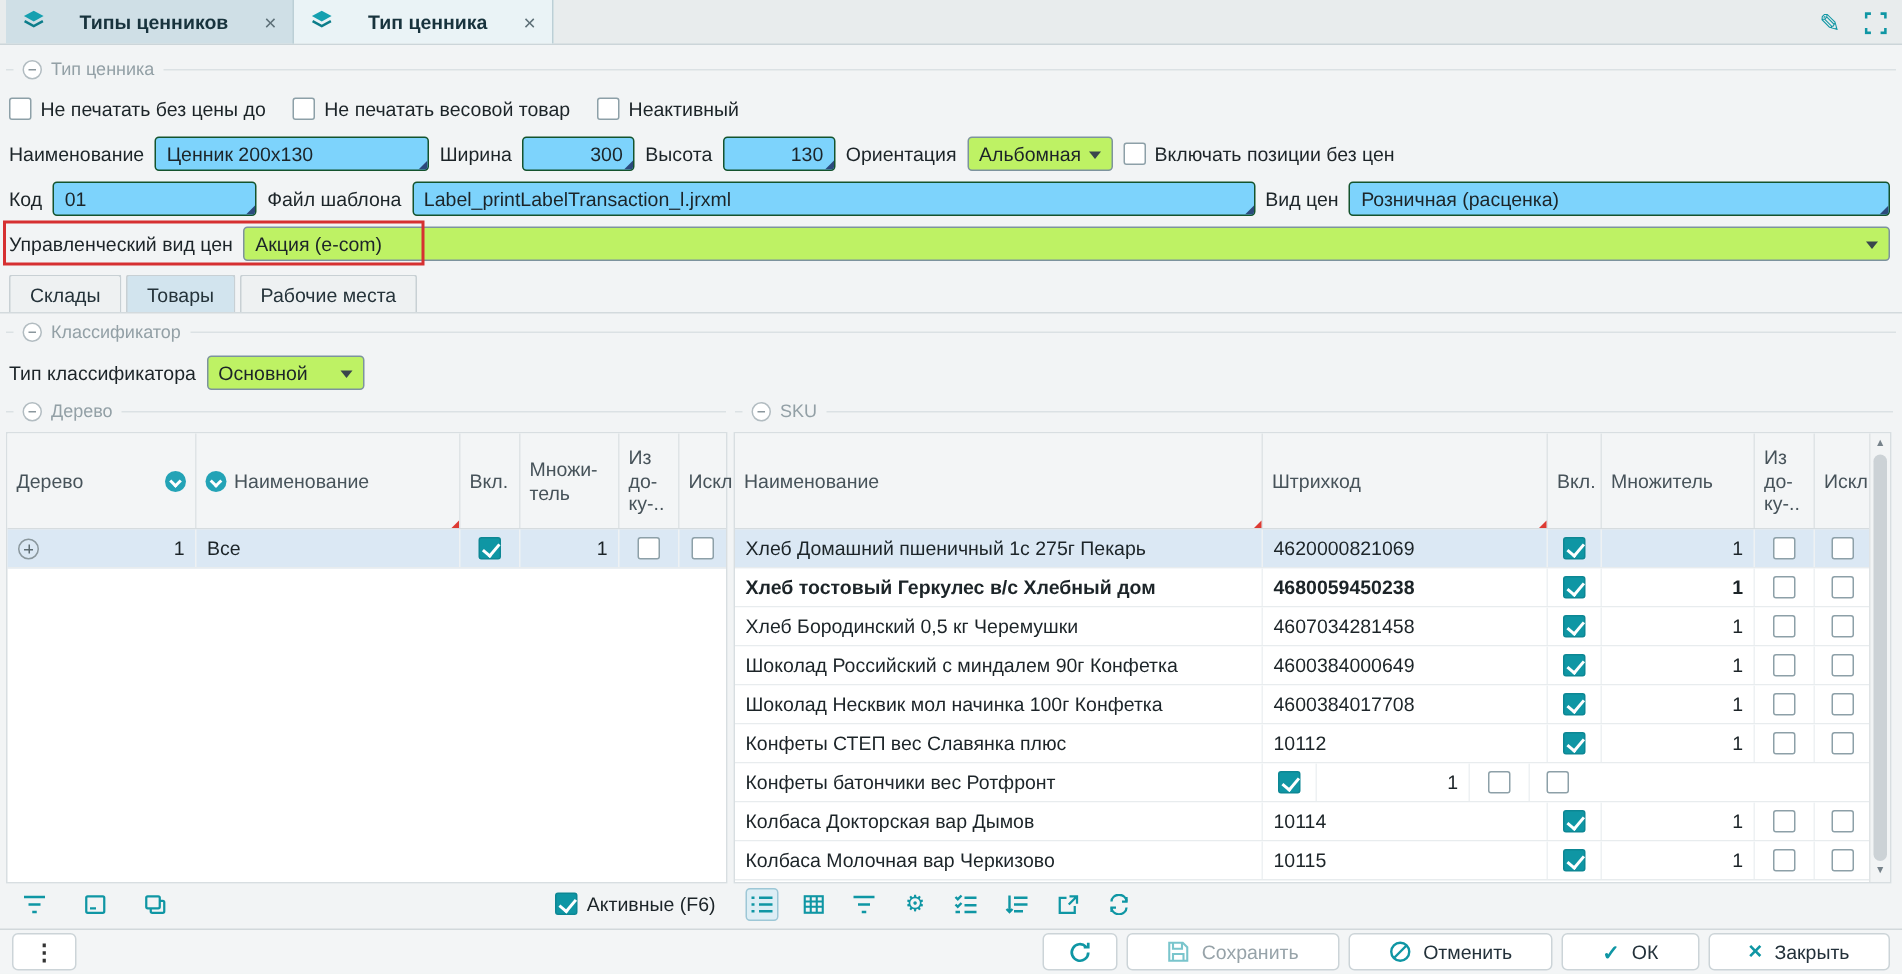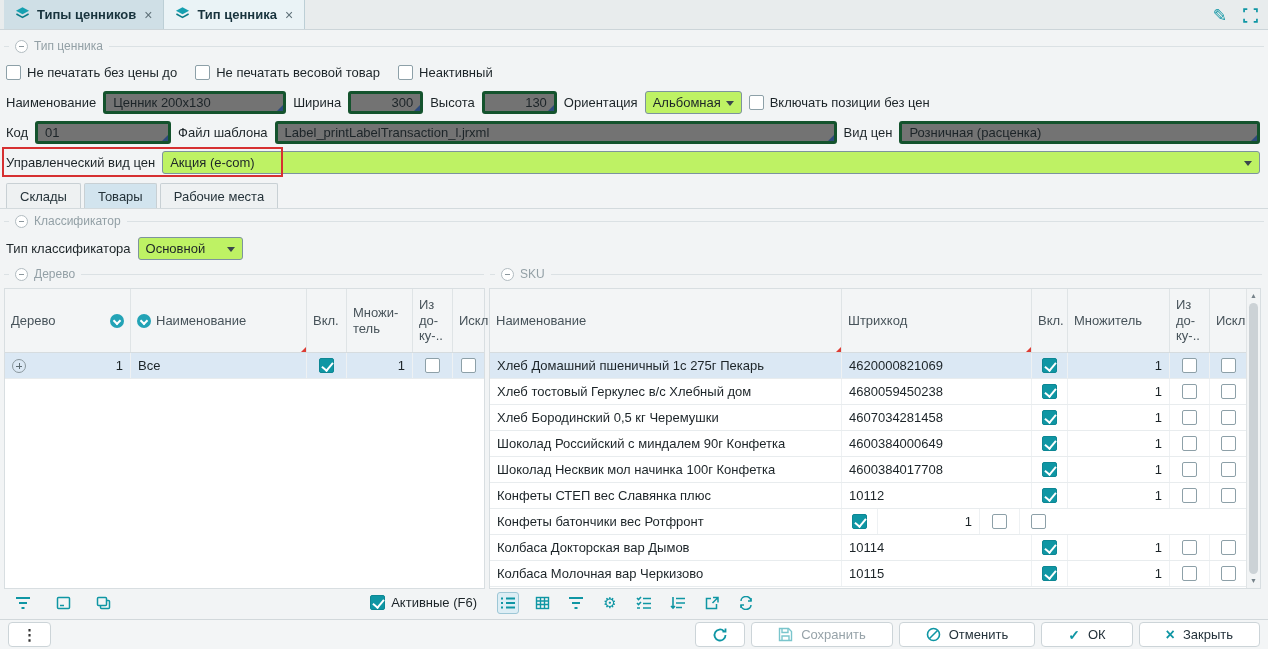--- a/index.html
+++ b/index.html
@@ -2,37 +2,37 @@
 <html><head>
 <meta charset="utf-8">
 <style>
   *{box-sizing:border-box;margin:0;padding:0}
   html,body{width:1268px;height:649px}
   body{font-family:"Liberation Sans","DejaVu Sans",sans-serif;font-size:13px;color:#1c2428;background:#f2f4f5;overflow:hidden}
   .app{position:relative;width:1268px;height:649px}
 
   
   .tabbar{position:absolute;top:0;left:0;right:0;height:30px;background:#e8eced;border-bottom:1px solid #ccd5d9;display:flex;align-items:stretch;padding-left:4px}
-  .wtab{display:flex;align-items:center;gap:7px;padding:0 11px;font-weight:700;color:#18333d;background:#cfdfe6;border-right:1px solid #bccfd6;cursor:pointer}
+  .wtab{display:flex;align-items:center;gap:23px;padding:0 11px;font-weight:700;color:#18333d;background:#cfdfe6;border-right:1px solid #bccfd6;cursor:pointer}
   .wtab.active{background:#eaf3f6}
   .wclose{color:#5e7078;font-weight:400;font-size:14px;margin-left:1px}
   .topicons{position:absolute;right:10px;top:0;height:30px;display:flex;align-items:center;gap:16px}
   .pencil{color:#0f96a4;font-size:17px;line-height:1;cursor:pointer}
 
   
   .grp{position:absolute;display:flex;align-items:center;gap:6px;color:#93a0a6;font-size:12px;height:14px}
   .grp .line{flex:1;height:1px;background:#dbe1e4}
   .grp .pre{width:5px;height:1px;background:#dbe1e4}
   .minusic{width:13px;height:13px;border:1px solid #b2bcc1;border-radius:50%;position:relative;flex:none;background:#fff;cursor:pointer}
   .minusic::after{content:"";position:absolute;left:3px;right:3px;top:5px;height:1px;background:#8b979d}
 
   
   .frow{position:absolute;left:6px;right:8px;height:24px;display:flex;align-items:center;gap:7px}
   .lbl{white-space:nowrap}
-  .inp{height:23px;background:#737373;border:3px solid #14532d;border-radius:3px;padding:0 7px;display:flex;align-items:center;position:relative;white-space:nowrap;overflow:hidden}
+  .inp{height:23px;background:#7dd3fc;border:1px solid #14532d;border-radius:3px;padding:0 7px;display:flex;align-items:center;position:relative;white-space:nowrap;overflow:hidden}
   .inp.numv{justify-content:flex-end}
   .flag::after{content:"";position:absolute;right:0;bottom:0;border-bottom:6px solid #2c4a7c;border-left:6px solid transparent}
   .sel{height:23px;background:#bef264;border:1px solid #7d939e;border-radius:3px;padding:0 22px 0 7px;display:flex;align-items:center;position:relative;white-space:nowrap;cursor:pointer}
   .sel::after{content:"";position:absolute;right:7px;top:9px;border-left:4px solid transparent;border-right:4px solid transparent;border-top:5px solid #3a464c}
   .cbl{display:flex;align-items:center;gap:6px;white-space:nowrap;cursor:pointer}
   .cb{width:15px;height:15px;border:1px solid #8da0a8;border-radius:2px;background:#fff;position:relative;flex:none;display:inline-block;cursor:pointer}
   .cb.checked{background:#0f96a4;border-color:#0d8794}
   .cb.checked::after{content:"";position:absolute;left:4px;top:1px;width:5px;height:9px;border:solid #fff;border-width:0 2px 2px 0;transform:rotate(40deg)}
   .redbox{position:absolute;left:2px;top:147px;width:281px;height:30px;border:2px solid #d63031;z-index:40;pointer-events:none}
 
@@ -277,21 +277,21 @@
             <span class="cb checked"></span>
           </div>
           <div class="td cS4 rgt">1</div>
           <div class="td cS5 ctr">
             <span class="cb"></span>
           </div>
           <div class="td cS6 ctr">
             <span class="cb"></span>
           </div>
         </div>
-        <div class="trow" style="width: 756px;">
+        <div class="trow" style="width: 756px; font-weight: bold;">
           <div class="td cS1">Хлеб тостовый Геркулес в/с Хлебный дом</div>
           <div class="td cS2">4680059450238</div>
           <div class="td cS3 ctr">
             <span class="cb checked"></span>
           </div>
           <div class="td cS4 rgt">1</div>
           <div class="td cS5 ctr">
             <span class="cb"></span>
           </div>
           <div class="td cS6 ctr">

